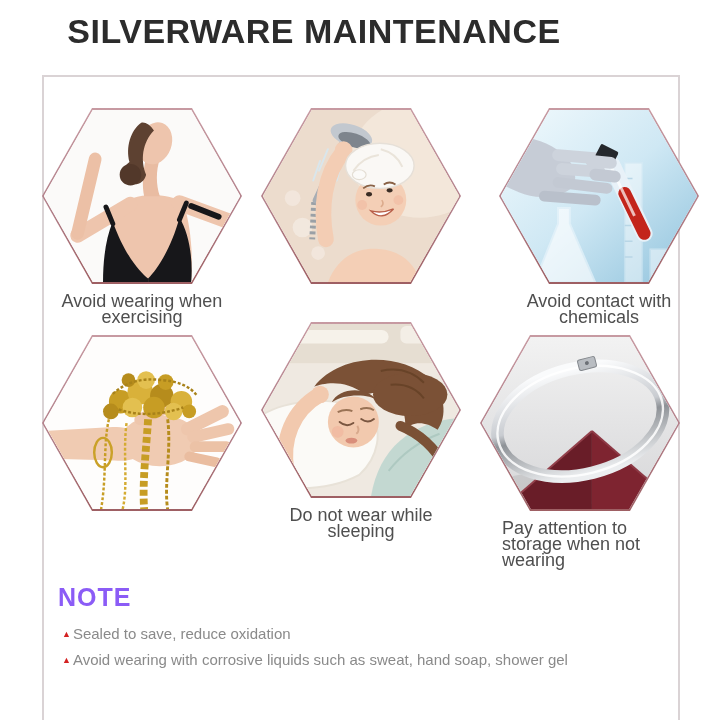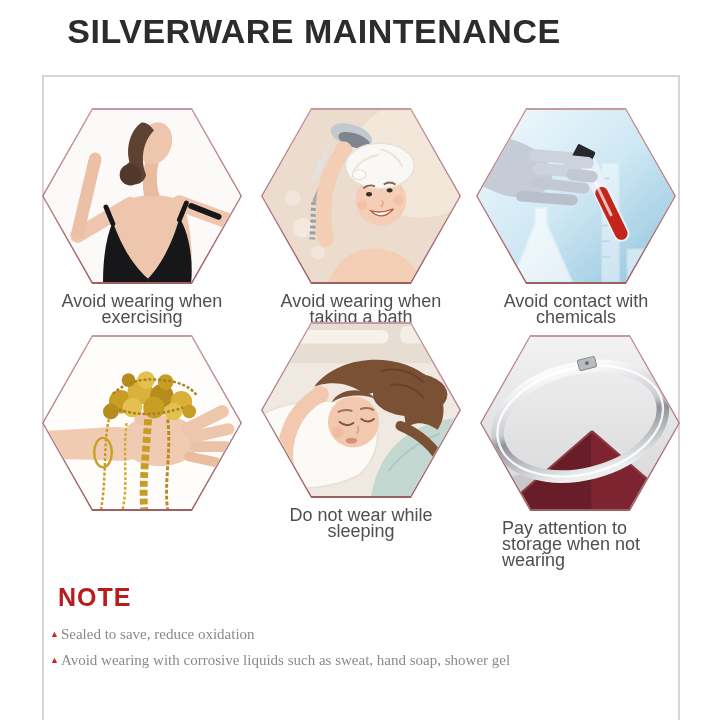--- a/index.html
+++ b/index.html
@@ -19,21 +19,21 @@
   .frame{
     position:absolute;left:42px;top:75px;width:638px;height:700px;
     border:2px solid #dad3d5;border-bottom:none;box-sizing:border-box;
     background:transparent;
   }
 
   
   .card{position:absolute;width:200px;}
   .card.c1{left:42px;top:108px;}
   .card.c2{left:261px;top:108px;}
-  .card.c3{left:476px;top:108px;}
+  .card.c3{left:499px;top:108px;}
   .card.c4{left:42px;top:335px;}
   .card.c5{left:261px;top:322px;}
   .card.c6{left:480px;top:335px;}
 
   .hex{
     width:200px;height:176px;position:relative;
     clip-path:polygon(0% 50%,25% 0%,75% 0%,100% 50%,75% 100%,25% 100%);
     background:linear-gradient(180deg,#c79aa2 0%,#b2808a 55%,#9e5f63 100%);
   }
   .hex-inner{
@@ -45,23 +45,23 @@
   .caption{
     margin:9px 0 0 0;width:200px;text-align:center;
     font-size:18px;line-height:16px;color:#4f4f4f;
   }
   .caption.left{text-align:left;padding-left:22px;width:178px;box-sizing:content-box;}
 
   
   .note{position:absolute;left:46px;top:582px;width:634px;}
   .note h2{
     margin:0 0 0 12px;font-size:25px;line-height:30px;font-weight:bold;
-    color:#b91c1c;letter-spacing:1px;
-  }
-  .note ul{list-style:none;margin:10px 0 0 4px;padding:0;font-family:Liberation Serif, serif;}
+    color:#8b5cf6;letter-spacing:1px;
+  }
+  .note ul{list-style:none;margin:10px 0 0 16px;padding:0;}
   .note li{
     font-size:15px;line-height:24px;color:#8a8a8a;white-space:nowrap;
   }
   .tri{
     color:#d42121;font-size:9px;display:inline-block;
     transform:translateY(-2px);margin-right:2px;
   }
 </style>
 </head>
 <body>
@@ -127,21 +127,20 @@
           <ellipse cx="129" cy="82" rx="3" ry="2.2" fill="#3a2c24"></ellipse>
           <path d="M102,80 q6,-5 12,-2" stroke="#8a6246" stroke-width="1.8" fill="none"></path>
           <path d="M123,76 q6,-4 12,0" stroke="#8a6246" stroke-width="1.8" fill="none"></path>
           <path d="M121,92 q3,4 -1,7" stroke="#dcab8c" stroke-width="1.6" fill="none"></path>
           <path d="M110,103 Q121,114 133,101 Q121,106 110,103 Z" fill="#ffffff" stroke="#b9604a" stroke-width="1.4"></path>
           <circle cx="101" cy="97" r="5" fill="#f0b198" opacity="0.45"></circle>
           <circle cx="138" cy="92" r="5" fill="#f0b198" opacity="0.45"></circle>
         </svg>
       </div>
     </div>
-    <figcaption class="caption">Avoid wearing when taking a bath</figcaption>
   </figure>
 
   <figure class="card c3" style="margin:0">
     <div class="hex">
       <div class="hex-inner">
         <svg viewBox="0 0 200 176" role="img">
           <defs>
             <linearGradient id="chembg" x1="0" y1="0" x2="1" y2="1">
               <stop offset="0" stop-color="#f2fafd"></stop>
                 <stop offset="0.5" stop-color="#cfe8f4"></stop>

